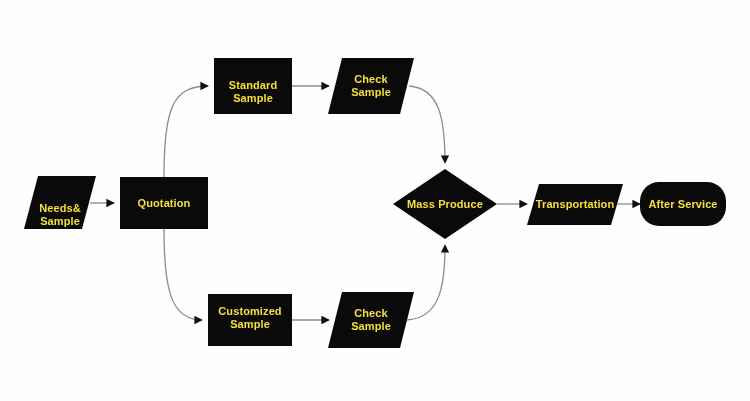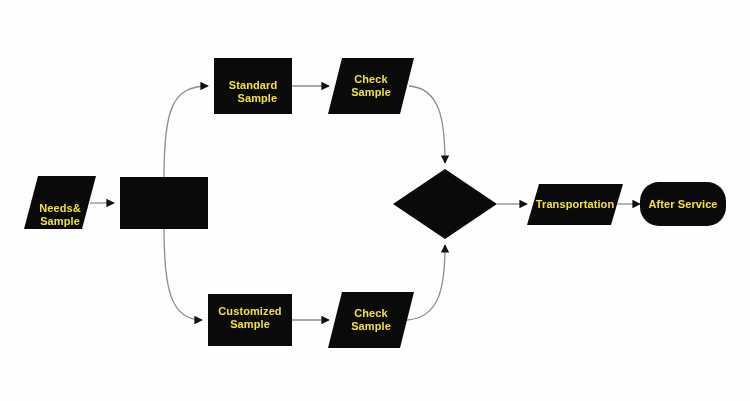--- a/index.html
+++ b/index.html
@@ -87,31 +87,33 @@
 
       <path d="M 497 204 L 527 204" marker-end="url(#arrow)"></path>
 
       <path d="M 617 204 L 640 204" marker-end="url(#arrow)"></path>
     </g>
   </svg>
 
   <div class="node-label" style="left:24px; top:188px; width:72px; height:53px;">Needs&amp;
 Sample</div>
 
+  <div class="node-label" style="left:120px; top:177px; width:88px; height:52px;">Quotation</div>
 
-  <div class="node-label" style="left:214px; top:58px; width:78px; height:68px;text-align:right;">Standard
+  <div class="node-label" style="left:214px; top:58px; width:78px; height:68px;">Standard
 Sample</div>
 
   <div class="node-label" style="left:328px; top:58px; width:86px; height:56px;">Check
 Sample</div>
 
   <div class="node-label" style="left:206px; top:294px; width:88px; height:48px;">Customized
 Sample</div>
 
   <div class="node-label" style="left:328px; top:292px; width:86px; height:56px;">Check
 Sample</div>
 
+  <div class="node-label" style="left:393px; top:169px; width:104px; height:70px;">Mass Produce</div>
 
   <div class="node-label" style="left:527px; top:184px; width:96px; height:41px;">Transportation</div>
 
   <div class="node-label" style="left:640px; top:182px; width:86px; height:44px;">After Service</div>
 
 </div>
 
 </body></html>

